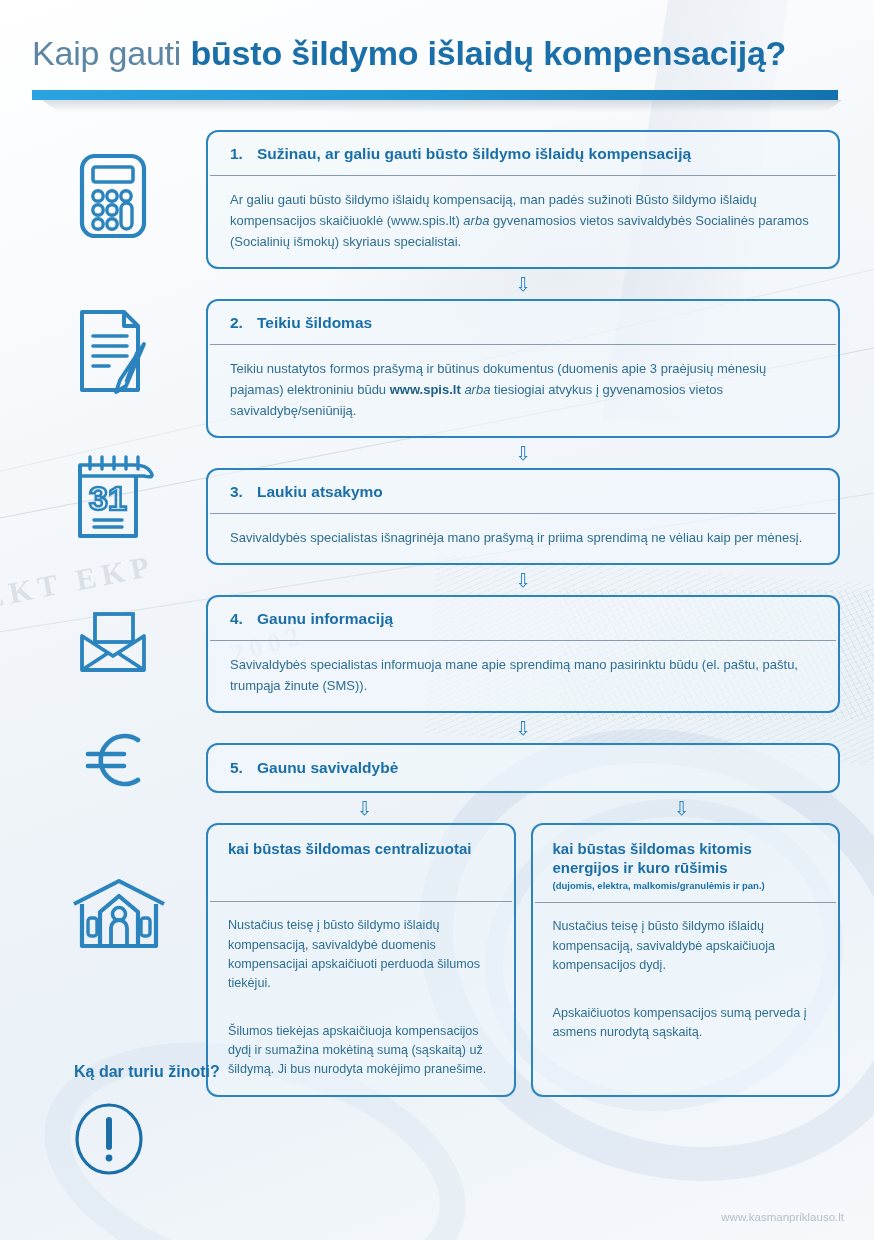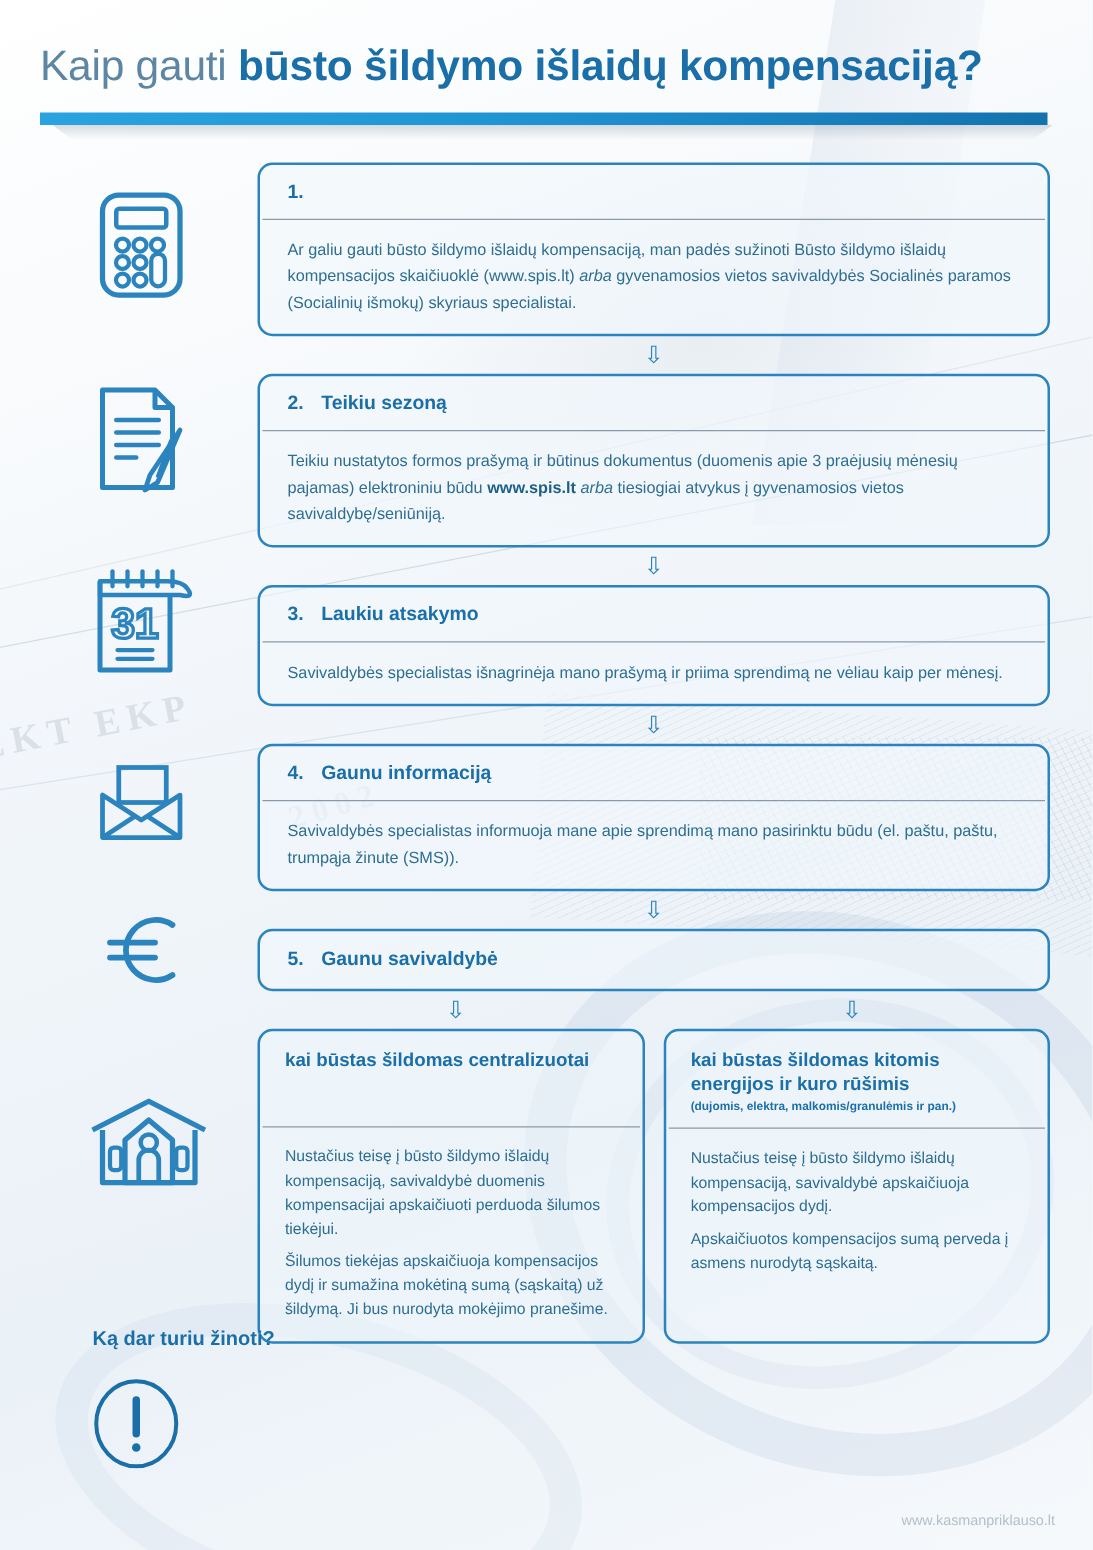--- a/index.html
+++ b/index.html
@@ -247,21 +247,21 @@
     background: #8a9aa8;
     margin: 0 2px;
   }
   .branch-body {
     padding: 14px 20px 16px 20px;
     font-size: 12.6px;
     line-height: 1.52;
     color: #2e6e93;
     flex: 1;
   }
-  .branch-body p + p { margin-top: 7px; }
+  .branch-body p + p { margin-top: 29px; }
 
   
   .icons { position: absolute; left: 0; top: 0; z-index: 4; }
   .icon-slot { position: absolute; }
   .ico { display: block; }
 
   
   .footer {
     position: absolute;
     left: 74px; top: 1063px;
@@ -395,30 +395,31 @@
       <rect x="71" y="40" width="9" height="18" rx="3" fill="none" stroke="#2b84bd" stroke-width="3.4"></rect>
     </svg>
   </div>
 </div>
 
 <div class="flow">
 
   <div class="card">
     <div class="card-head">
       <span class="num">1.</span>
+      <span>Sužinau, ar galiu gauti būsto šildymo išlaidų kompensaciją</span>
     </div>
     <div class="card-divider"></div>
     <div class="card-body"><span>Ar galiu gauti būsto šildymo išlaidų kompensaciją, man padės sužinoti Būsto šildymo išlaidų kompensacijos skaičiuoklė (www.spis.lt) </span><i>arba</i><span> gyvenamosios vietos savivaldybės Socialinės paramos (Socialinių išmokų) skyriaus specialistai.</span></div>
   </div>
   <div class="arrow">⇩</div>
 
   <div class="card">
     <div class="card-head">
       <span class="num">2.</span>
-      <span>Teikiu sezoną</span>
+      <span>Teikiu šildomas</span>
     </div>
     <div class="card-divider"></div>
     <div class="card-body"><span>Teikiu nustatytos formos prašymą ir būtinus dokumentus (duomenis apie 3 praėjusių mėnesių pajamas) elektroniniu būdu </span><b>www.spis.lt</b><span> </span><i>arba</i><span> tiesiogiai atvykus į gyvenamosios vietos savivaldybę/seniūniją.</span></div>
   </div>
   <div class="arrow">⇩</div>
 
   <div class="card">
     <div class="card-head">
       <span class="num">3.</span>
       <span>Laukiu atsakymo</span>

